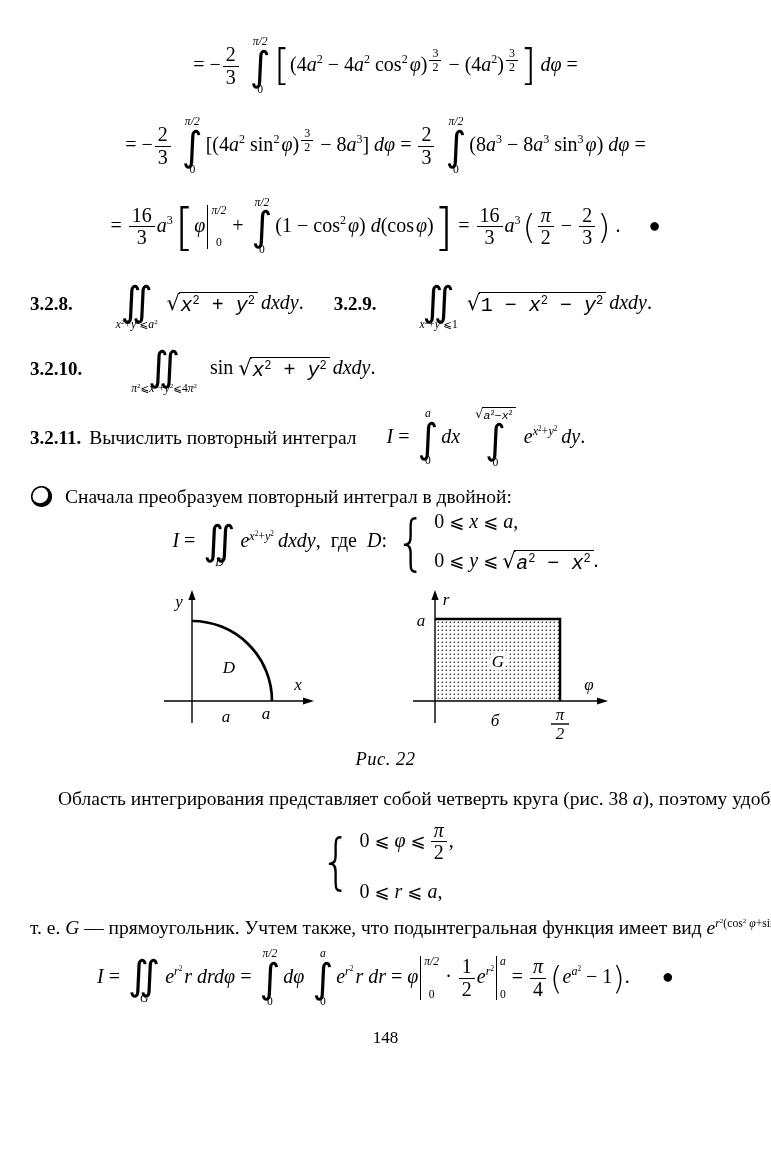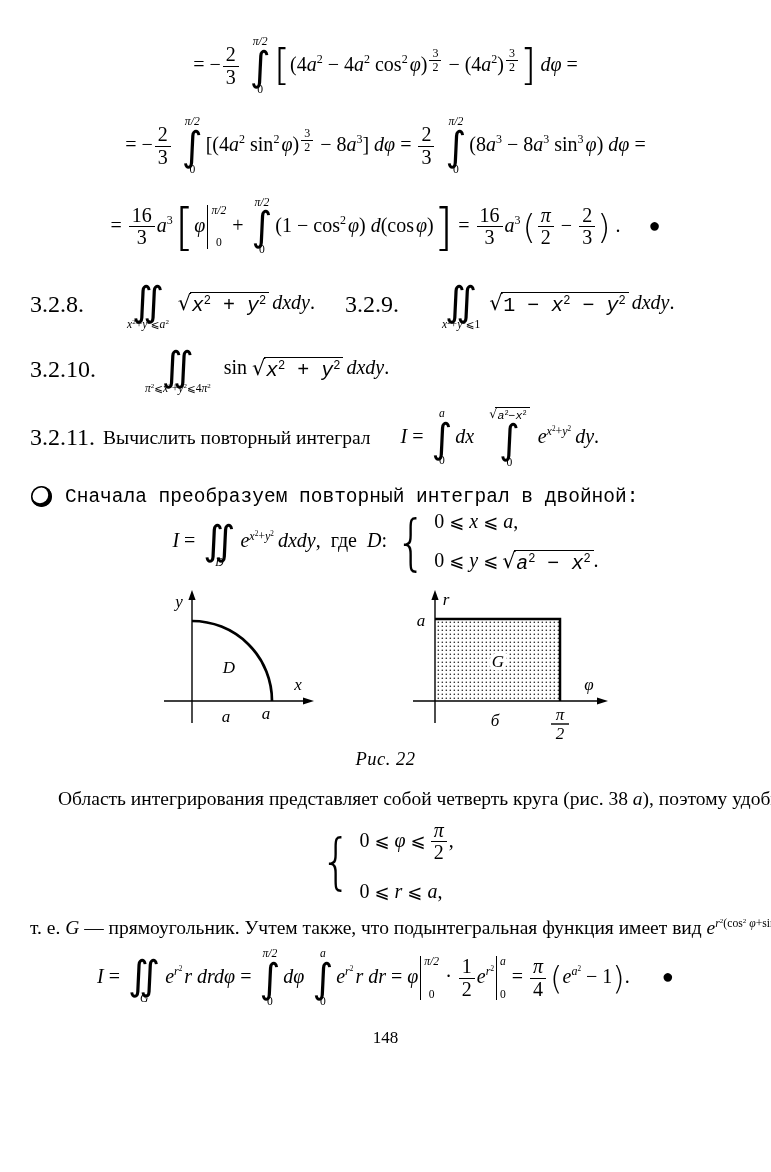--- a/index.html
+++ b/index.html
@@ -35,26 +35,26 @@
   .mcases{display:inline-flex;align-items:center;vertical-align:middle;text-align:left;}
   .cbrace{font-size:3.0em;line-height:0.85;font-weight:200;margin-right:4px;
           font-family:"DejaVu Sans",sans-serif;transform:scaleX(0.8);}
   .ccol{display:inline-flex;flex-direction:column;align-items:flex-start;row-gap:16px;}
   .crow{white-space:nowrap;line-height:1.15;}
   .le{font-family:"DejaVu Sans",sans-serif;font-size:0.9em;}
   .mdot{font-size:1.0em;}
   
   .intro{font-weight:bold;font-style:italic;font-size:19.5px;margin:24px 0 14px;}
   .prob-row{display:flex;align-items:center;font-size:20px;margin:4px 0 10px;}
-  .plabel{font-weight:normal;white-space:nowrap;font-size:24px;}
+  .plabel{font-weight:bold;white-space:nowrap;font-size:19px;}
   .lead{font-size:19.5px;margin-left:8px;white-space:nowrap;}
   .mlA{margin-left:40px;}
   .mlB{margin-left:30px;}
   .mlC{margin-left:46px;}
-  .sol-line{display:flex;align-items:center;gap:12px;font-size:19.5px;margin:16px 0 2px;font-family:Liberation Mono, monospace;}
+  .sol-line{display:flex;align-items:center;gap:12px;font-size:19.5px;margin:16px 0 2px;}
   .figure{display:flex;justify-content:center;align-items:flex-end;gap:78px;margin:14px 0 2px;}
   .fig-caption{text-align:center;font-style:italic;font-size:18.5px;margin:8px 0 14px;letter-spacing:0.5px;}
   .para{font-size:19.5px;line-height:1.5;text-align:justify;margin:6px 0;}
   .indent{text-indent:28px;}
   .pageno{text-align:center;font-size:17px;margin-top:8px;}
   .fig-lab{font-style:italic;font-size:17px;font-family:"Liberation Serif","DejaVu Serif",serif;}
   .disp.tight{margin:2px 0 10px;}
 </style>
 </head>
 <body>

